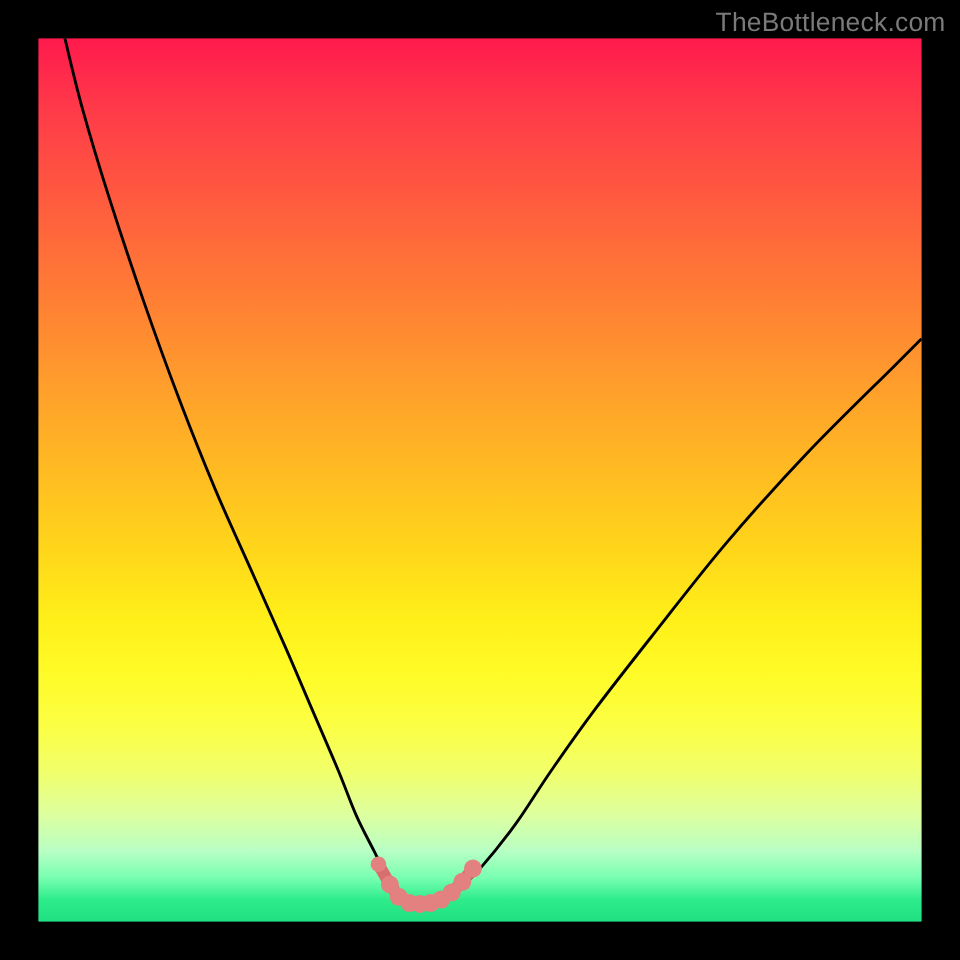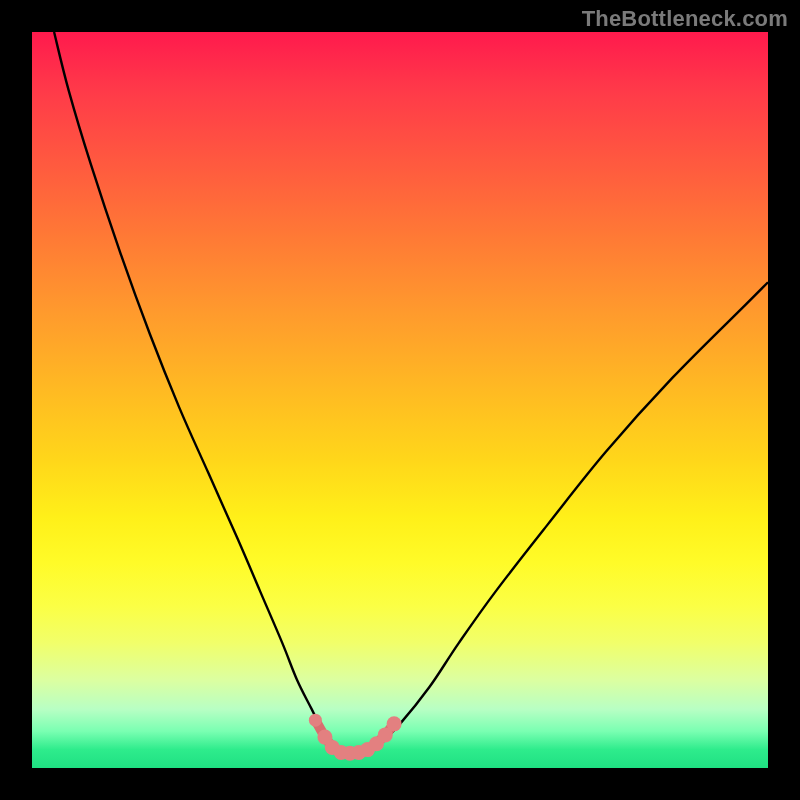--- a/index.html
+++ b/index.html
@@ -44,21 +44,21 @@
       #2eec8c 97.5%,
       #1fe082 100%
     );
   }
   .watermark {
     position: absolute;
     top: 6px;
     right: 12px;
     color: #7a7a7a;
     font-size: 22px;
-    font-weight: 700;
+    font-weight: 400;
     letter-spacing: 0.2px;
     user-select: none;
     margin-left: 24px;
   }
   svg.curve {
     position: absolute;
     left: 0;
     top: 0;
     width: 736px;
     height: 736px;

